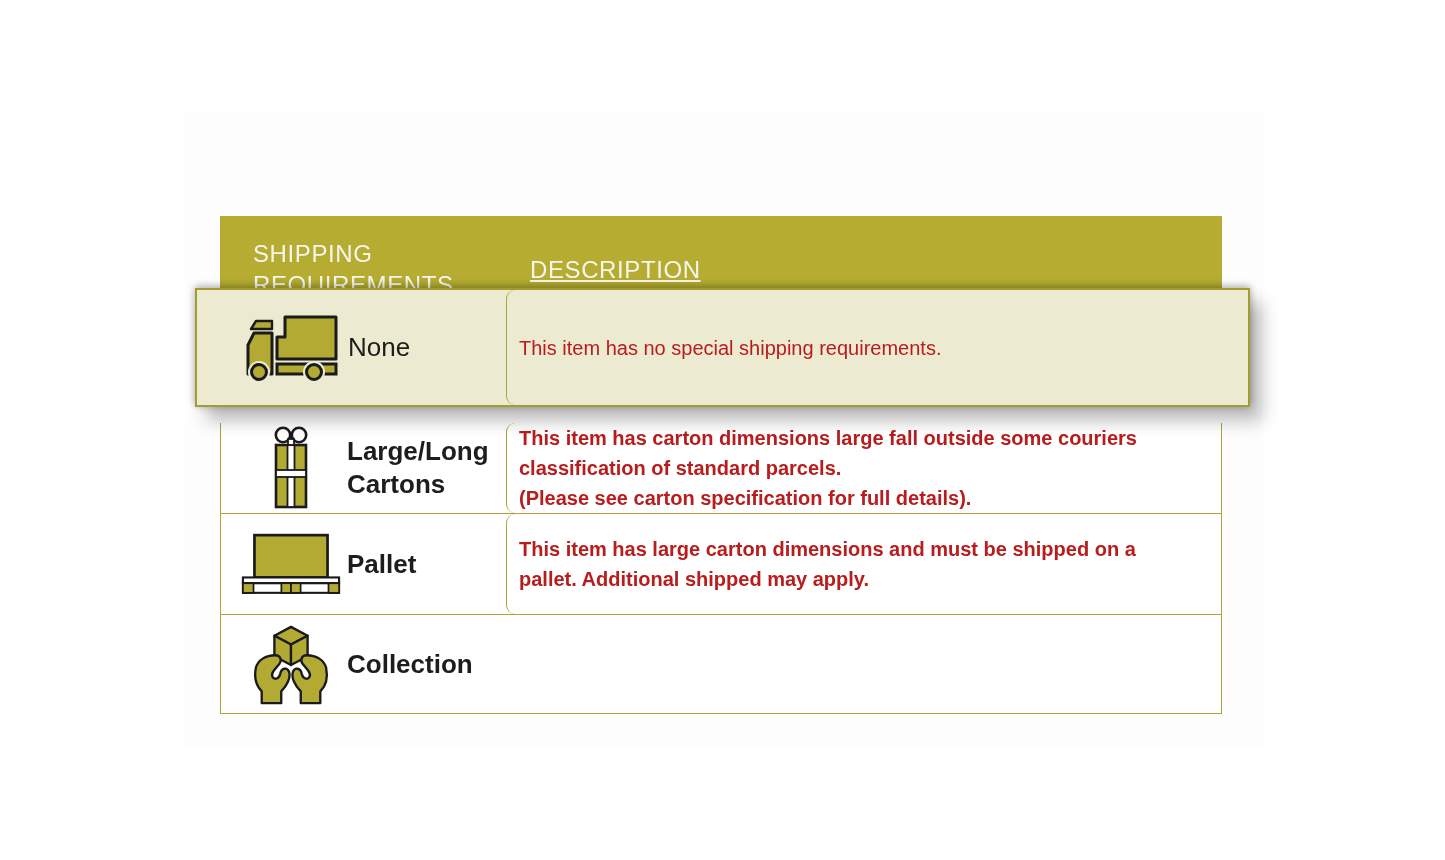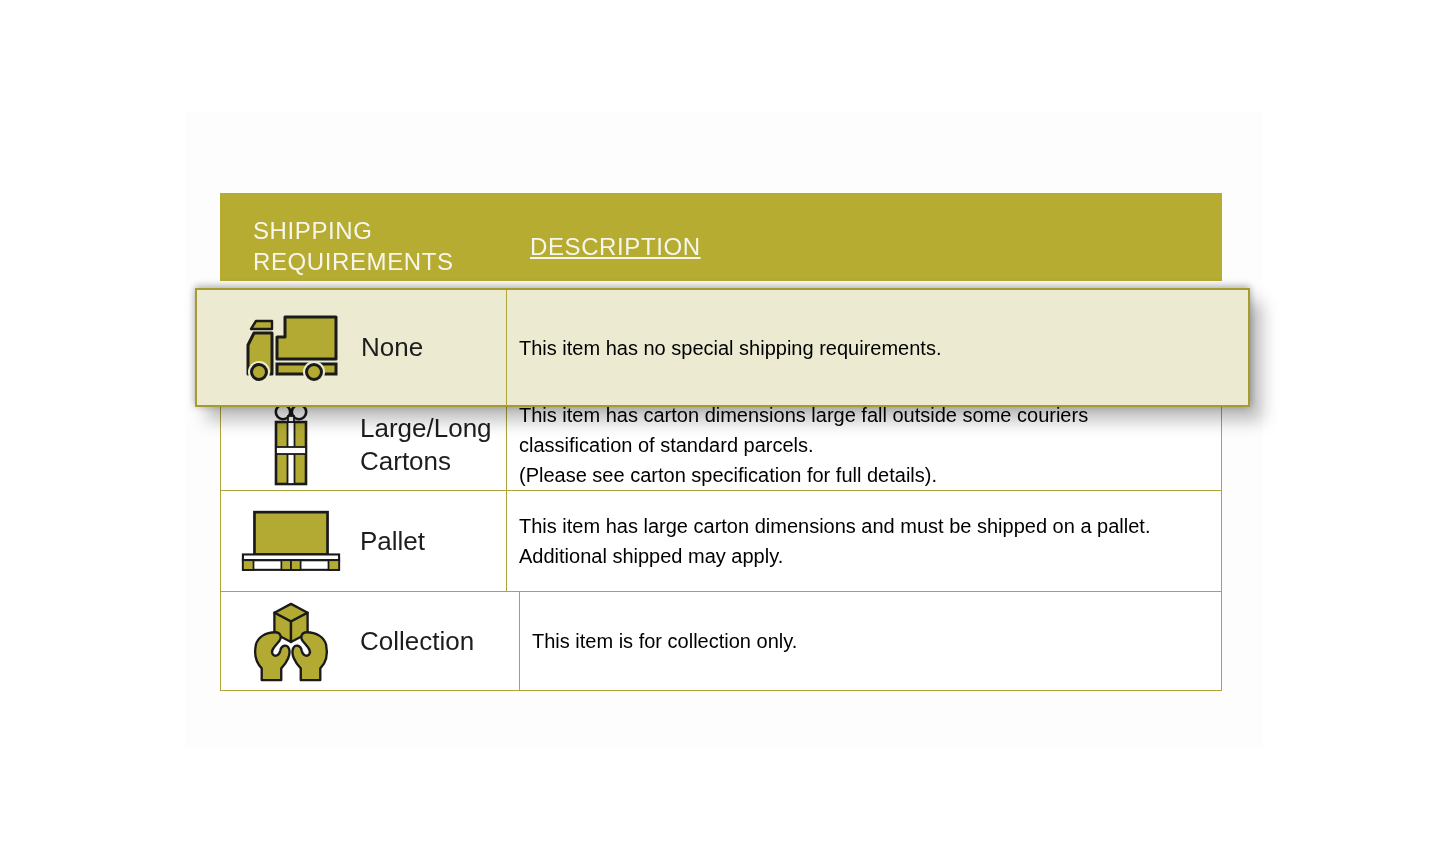--- a/index.html
+++ b/index.html
@@ -8,52 +8,53 @@
     background:#ffffff;
     font-family:"Liberation Sans", sans-serif;
     overflow:hidden;
   }
   .content-panel{
     position:absolute;left:185px;top:112px;width:1078px;height:636px;
     background:#fdfdfd;
   }
   
   .ship-table{
-    position:absolute;left:220px;top:193px;width:1002px;
+    position:absolute;left:220px;top:216px;width:1002px;
   }
   .thead{
     display:flex;height:88px;background:#b5ac31;color:#f7f6ee;
   }
   .th{box-sizing:border-box;letter-spacing:.6px;font-size:24px;font-weight:400;}
   .th-req{width:286px;padding:22px 0 0 33px;line-height:31px;}
   .th-desc{flex:1;padding:40px 0 0 24px;text-decoration:underline;}
   .row-slot{height:119px;}
   .tbody{
     border:1px solid #ada53a;border-top:none;background:#ffffff;
   }
-  .trow{display:flex;background:#ffffff;}
+  .trow{display:flex;background:#ffffff;font-weight:bold;}
   .trow + .trow{border-top:1px solid #ada53a;}
   .trow.r-cartons{height:90px;}
   .trow.r-pallet{height:100px;}
-  .trow.r-collection{height:98px;gap:13px;}
+  .trow.r-collection{height:98px;}
   .cell-label{
     width:285px;box-sizing:border-box;display:flex;align-items:center;flex-shrink:0;
   }
   .icon-box{
     width:100px;margin-left:20px;display:flex;justify-content:center;align-items:center;flex-shrink:0;
   }
   .row-label{
-    margin-left:19px;font-size:26px;line-height:33px;color:#1d1d1b;
+    margin-left:6px;font-size:26px;line-height:33px;color:#1d1d1b;
   }
   .cell-desc{
     flex:1;border-left:1px solid #ada53a;box-sizing:border-box;
     display:flex;align-items:center;
     padding:6px 30px 6px 12px;
-    font-size:20px;line-height:30px;color:#000000;
+    font-size:20px;line-height:30px;color:#b91c1c;
     white-space:pre-line;
+    border-radius:9px;
   }
   
   .hover-card{
     position:absolute;left:195px;top:288px;width:1055px;height:119px;
     box-sizing:border-box;background:#ecebd2;border:2px solid #a49c2e;
     box-shadow:0 0 8px rgba(0,0,0,0.20), 0 -3px 7px rgba(0,0,0,0.16), 12px 14px 16px rgba(0,0,0,0.25);
     display:flex;z-index:5;
   }
   .hover-card .cell-label{width:309px;}
   .hover-card .icon-box{margin-left:45px;}
@@ -120,21 +121,20 @@
               <path d="M42 4 L59 13 L42 22 L25 13 Z"></path>
               <path d="M25 13 L42 22 L42 43 L25 34 Z"></path>
               <path d="M59 13 L42 22 L42 43 L59 34 Z"></path>
               <path d="M6 46 C4 56 6 64 12 70 L12 82 L32 82 L32 70 C38 64 42 56 40 50 C38 45 32 46 31 52 C30 57 25 59 23 55 C21 51 26 47 30 42 C33 38 31 33 26 33 C16 33 8 38 6 46 Z"></path>
               <path transform="translate(84,0) scale(-1,1)" d="M6 46 C4 56 6 64 12 70 L12 82 L32 82 L32 70 C38 64 42 56 40 50 C38 45 32 46 31 52 C30 57 25 59 23 55 C21 51 26 47 30 42 C33 38 31 33 26 33 C16 33 8 38 6 46 Z"></path>
             </g>
           </svg>
         </span>
         <span class="row-label">Collection</span>
       </div>
-      <div class="cell-desc">This item is for collection only.</div>
     </div>
 
   </div>
 </div>
 
 <div class="hover-card">
   <div class="cell-label">
     <span class="icon-box">
       <svg width="96" height="70" viewBox="0 0 96 70">
 

